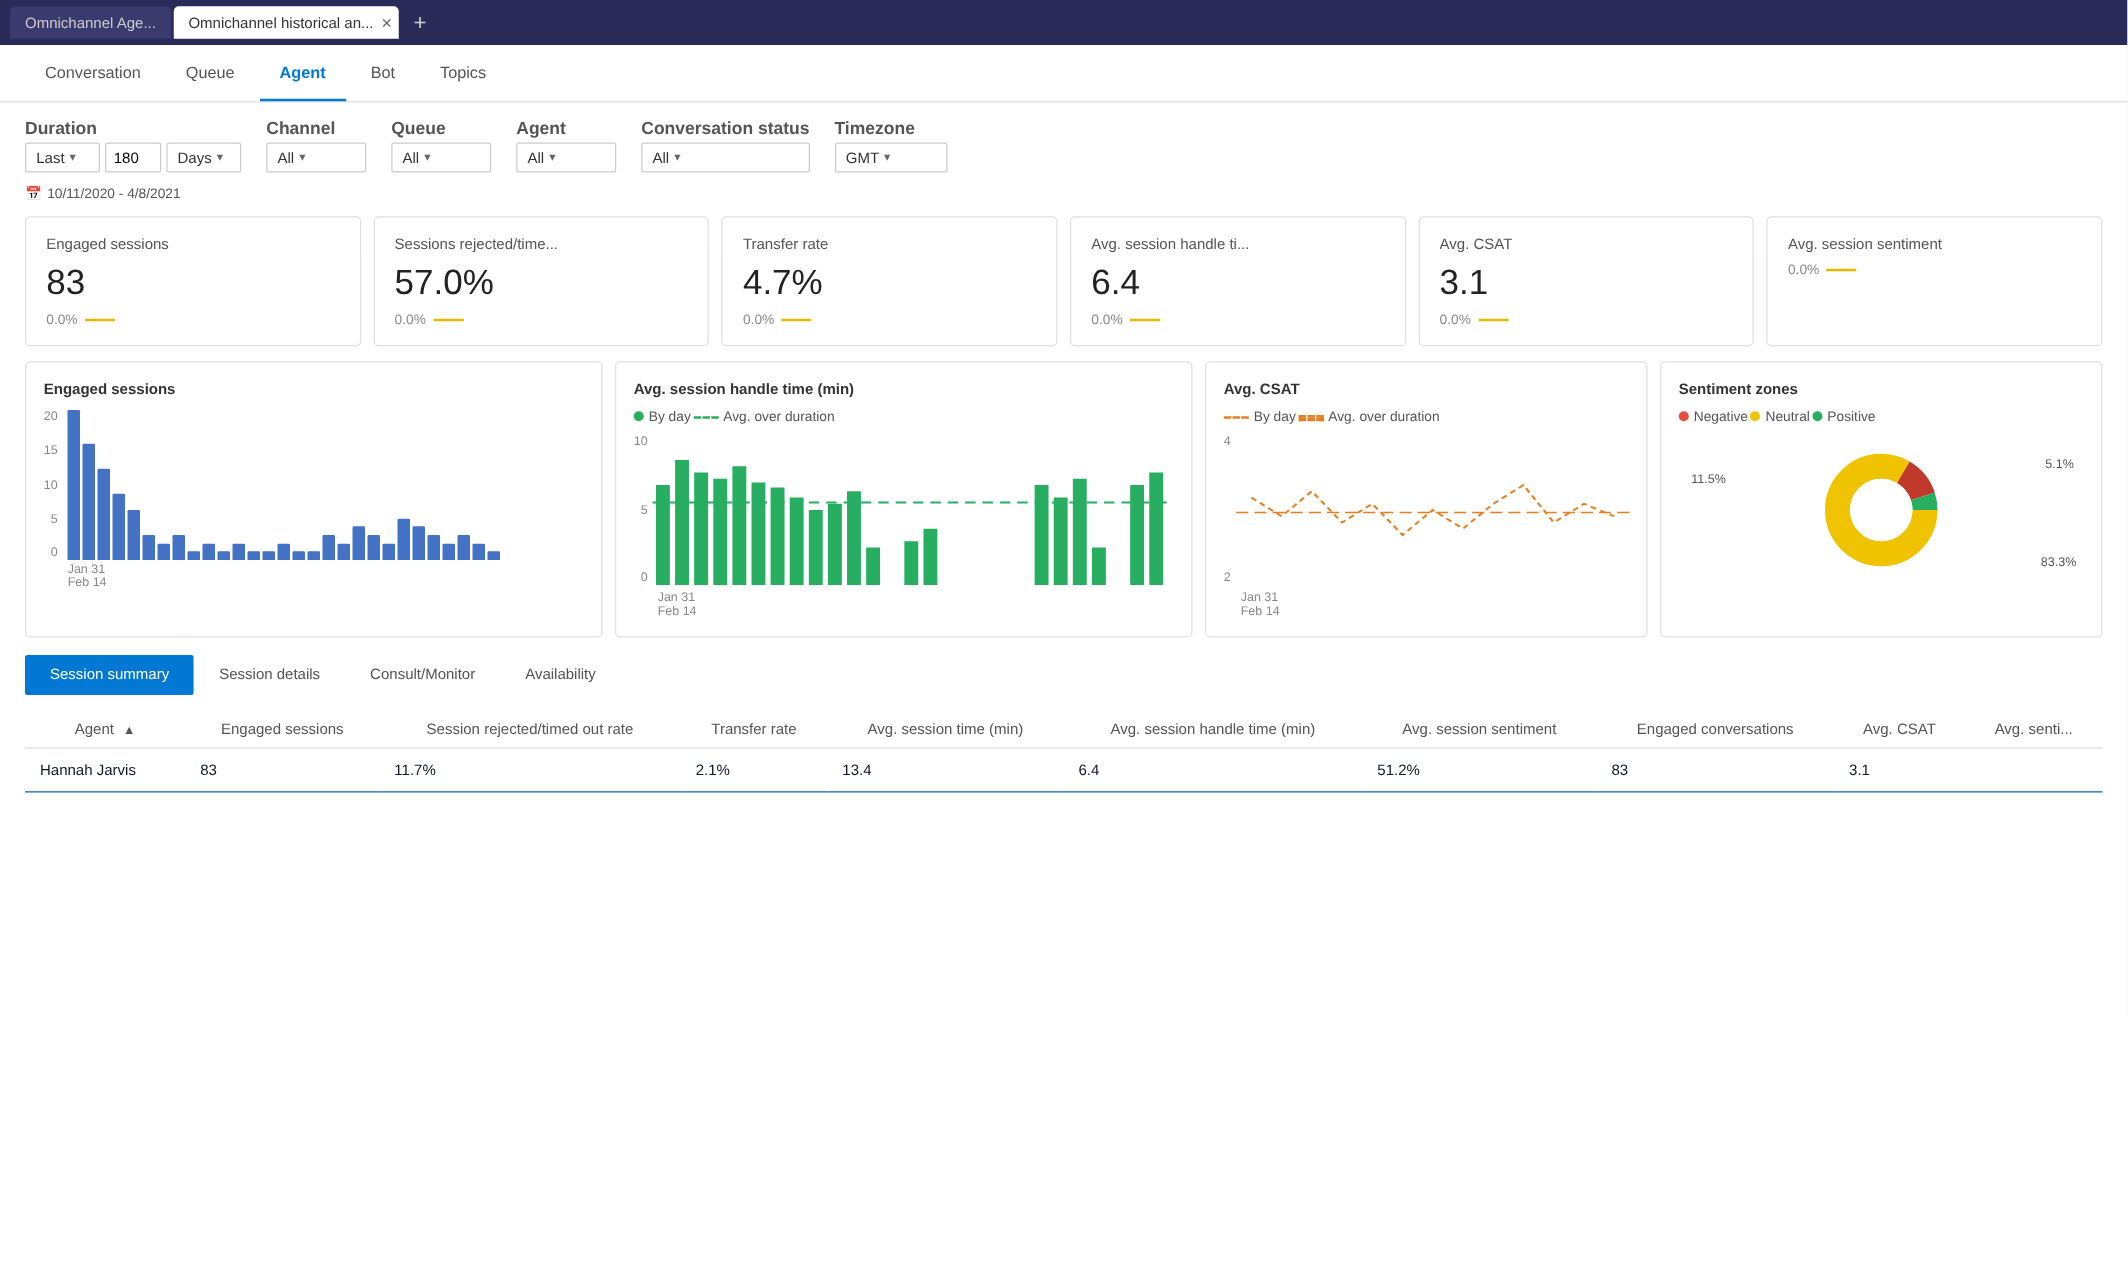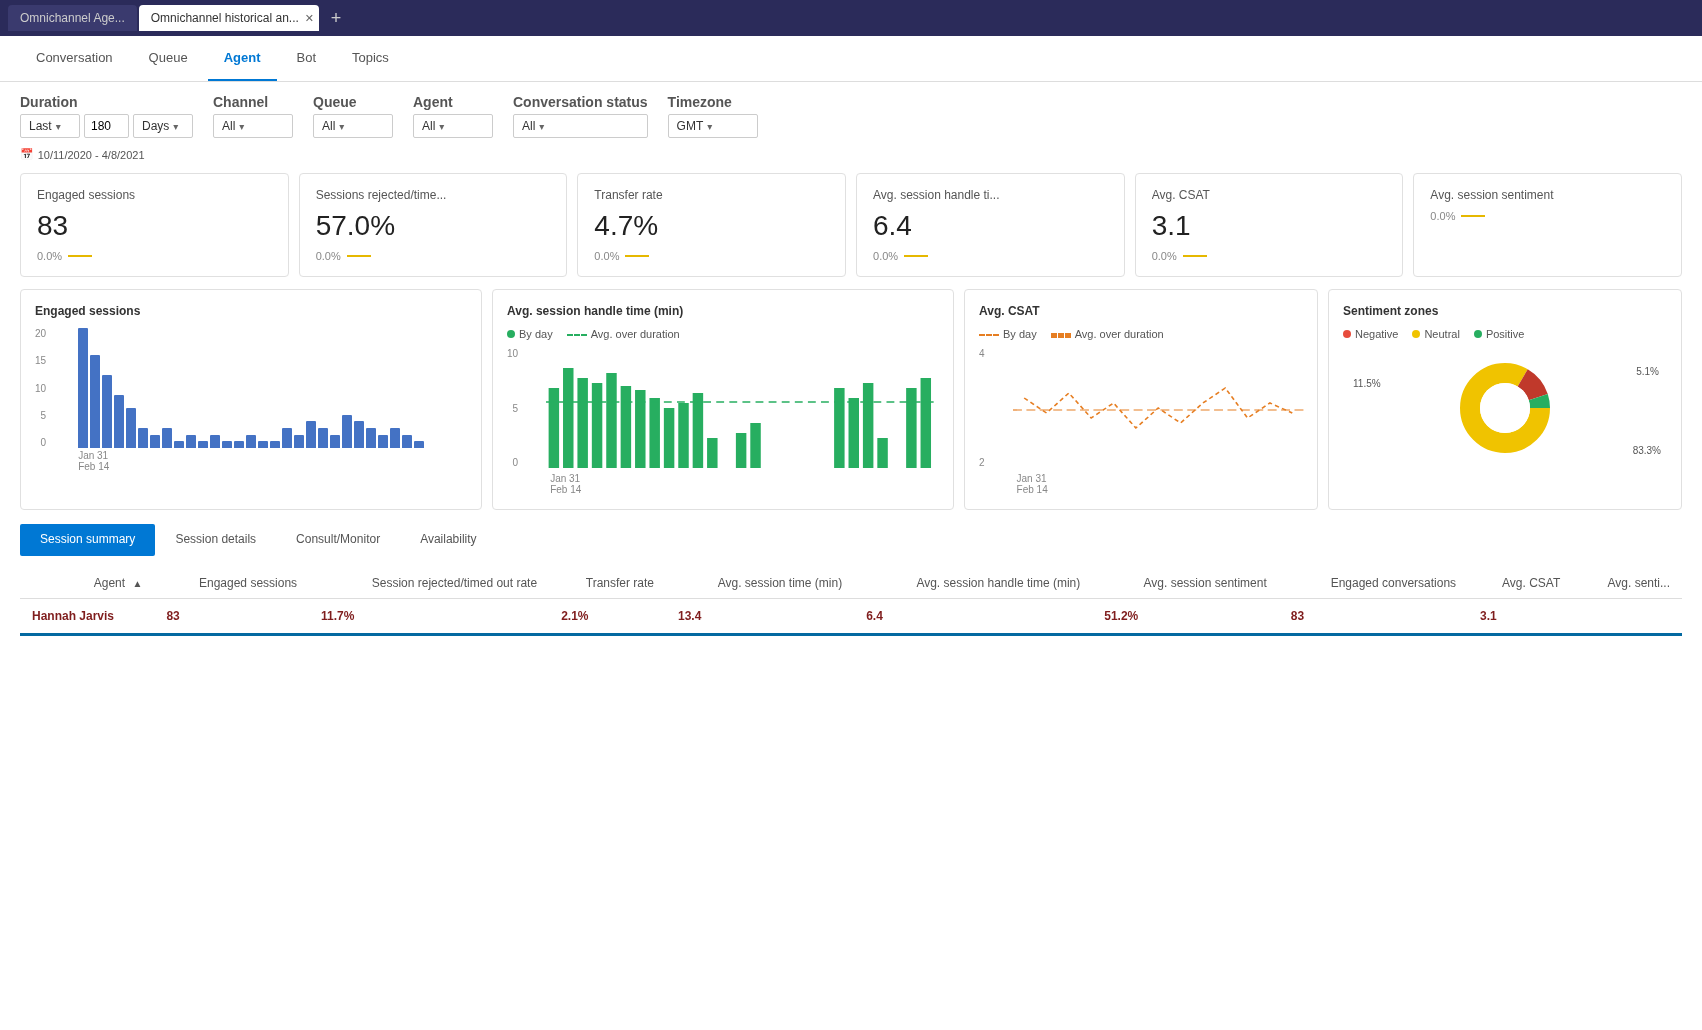--- a/index.html
+++ b/index.html
@@ -187,21 +187,21 @@
     .chart-card.small { flex: 1.5; min-width: 0; }
     .chart-card.donut-card { flex: 1.5; min-width: 0; }
     .chart-title {
       font-size: 12px;
       font-weight: 600;
       color: #333;
       margin-bottom: 10px;
     }
     .chart-legend {
       display: flex;
-      gap: 14px;
+      gap: 2px;
       font-size: 11px;
       color: #555;
       margin-bottom: 8px;
       align-items: center;
     }
     .legend-dot {
       width: 8px; height: 8px; border-radius: 50%; display: inline-block; margin-right: 4px;
     }
     .legend-dashed {
       width: 20px; height: 0; border-top: 2px dashed; display: inline-block; margin-right: 4px; vertical-align: middle;
@@ -234,21 +234,20 @@
       flex-direction: column;
       justify-content: space-between;
       font-size: 10px;
       color: #888;
       height: 120px;
       text-align: right;
       padding-right: 4px;
     }
     .chart-with-axes {
       display: flex;
-      gap: 24px;
     }
 
     
     .session-metrics {
       padding: 0 20px 20px;
     }
     .section-header {
       display: flex;
       justify-content: space-between;
       align-items: center;
@@ -284,32 +283,31 @@
       background: #0078d4;
       color: #fff;
       border-radius: 2px;
     }
     .data-table {
       width: 100%;
       border-collapse: collapse;
       font-size: 12px;
     }
     .data-table th {
-      text-align: right;
+      text-align: center;
       padding: 8px 12px;
       border-bottom: 1px solid #ddd;
       color: #555;
       font-weight: 500;
       white-space: nowrap;
     }
     .data-table td {
       padding: 10px 12px;
-      border-bottom: 3px solid #0369a1;
-      color: #7f1d1d;
-      font-weight: bold;
+      border-bottom: 1px solid #0369a1;
+      color: #0f172a;
     }
     .sort-icon { font-size: 10px; margin-left: 4px; color: #555; }
 
     
     .main-content::-webkit-scrollbar { width: 12px; }
     .main-content::-webkit-scrollbar-track { background: #f1f1f1; }
     .main-content::-webkit-scrollbar-thumb { background: #c1c1c1; border-radius: 2px; }
 
     
     svg { overflow: visible; }

